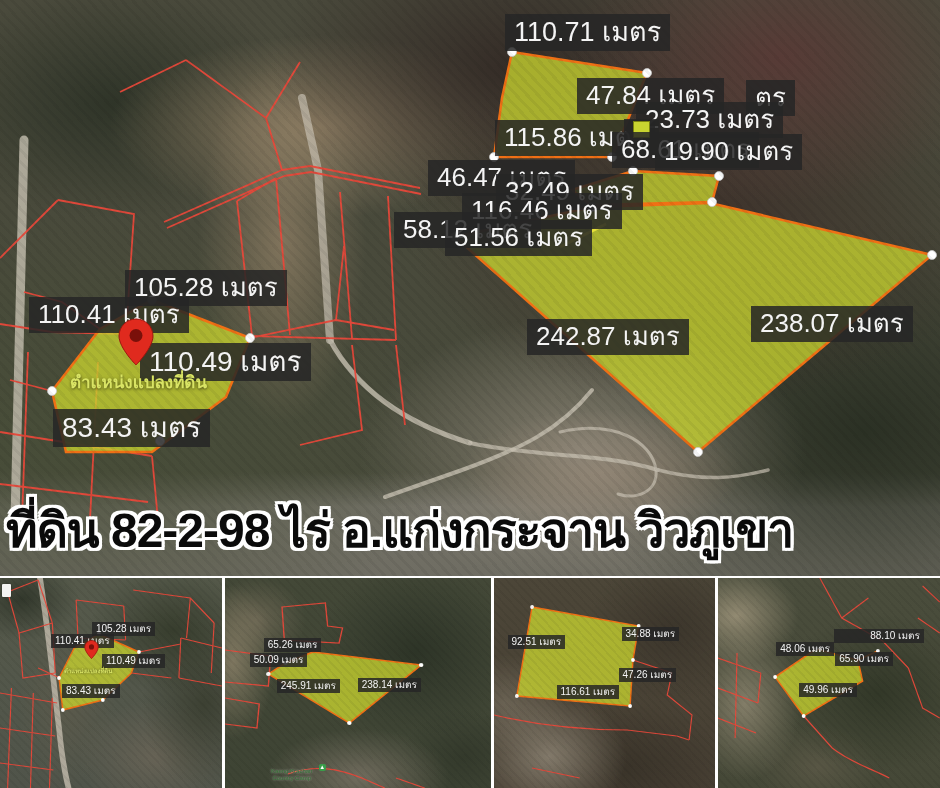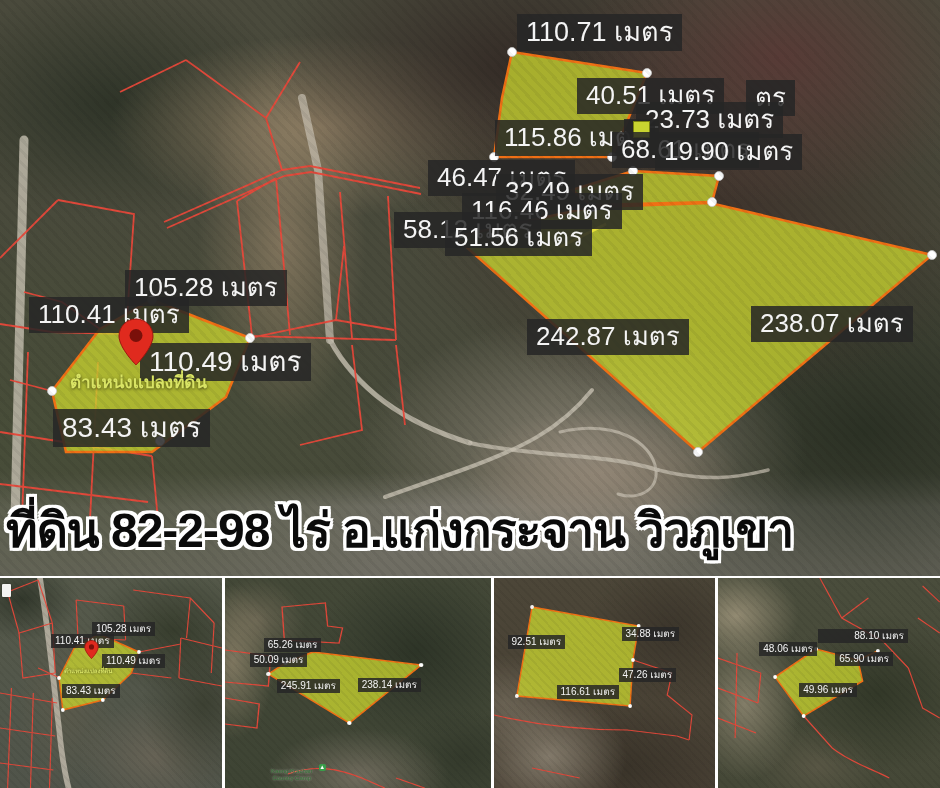--- a/index.html
+++ b/index.html
@@ -163,25 +163,25 @@
           <circle cx="932" cy="255" r="4.5"></circle>
         <circle cx="698" cy="452" r="4.5"></circle>
           <circle cx="52" cy="391" r="4.5"></circle>
         <circle cx="152" cy="300" r="4.5"></circle>
           <circle cx="250" cy="338" r="4.5"></circle>
         <circle cx="160" cy="441" r="4.5"></circle>
       </g>
     </svg>
 
     <div>
-        <div class="chip" style="left: 505px; top: 14px; font-size: 27px; margin-left: 12px;">
+        <div class="chip" style="left: 505px; top: 14px; font-size: 27px;">
           <span>110.71 เมตร</span>
         </div>
         <div class="chip" style="left: 577px; top: 78px;">
-          <span>40.51 เมตร</span>
+          <span>47.84 เมตร</span>
         </div>
         <div class="chip" style="left: 746px; top: 80px;">
           <span>ตร</span>
         </div>
         <div class="chip" style="left: 636px; top: 102px;">
           <span>23.73 เมตร</span>
         </div>
         <div class="chip" style="left: 495px; top: 120px;">
           <span>115.86 เมตร</span>
         </div>
@@ -401,24 +401,24 @@
           <polygon points="60,99 103,71 147,82 152,103 90,138"></polygon>
         </g>
         <g fill="#ffffff">
           <circle cx="60" cy="99" r="2"></circle>
             <circle cx="103" cy="71" r="2"></circle>
           <circle cx="90" cy="138" r="2"></circle>
             <circle cx="168" cy="73" r="2"></circle>
         </g>
       </svg>
       <div>
-          <div class="chip" style="left: 100px; top: 51px; padding-left: 36px;">
+          <div class="chip" style="left: 116px; top: 51px; padding-left: 36px;">
             <span>88.10 เมตร</span>
           </div>
-          <div class="chip" style="left: 41px; top: 64px;">
+          <div class="chip" style="left: 58px; top: 64px;">
             <span>48.06 เมตร</span>
           </div>
           <div class="chip" style="left: 117px; top: 74px;">
             <span>65.90 เมตร</span>
           </div>
           <div class="chip" style="left: 81px; top: 105px;">
             <span>49.96 เมตร</span>
           </div>
         </div>
     </div>

